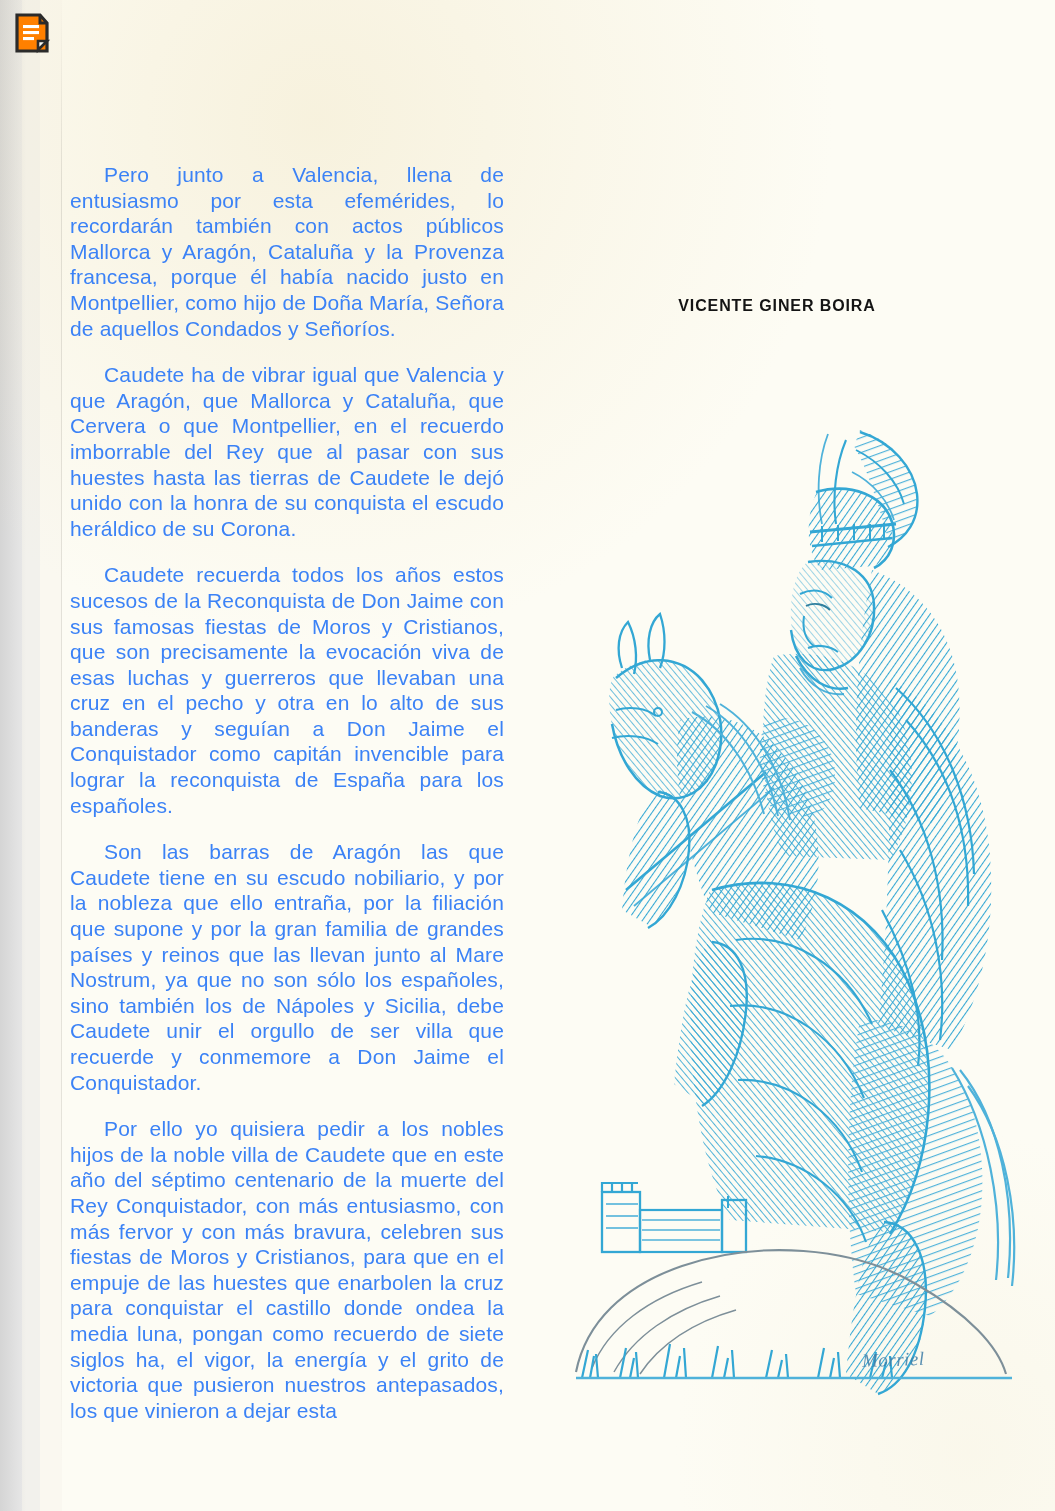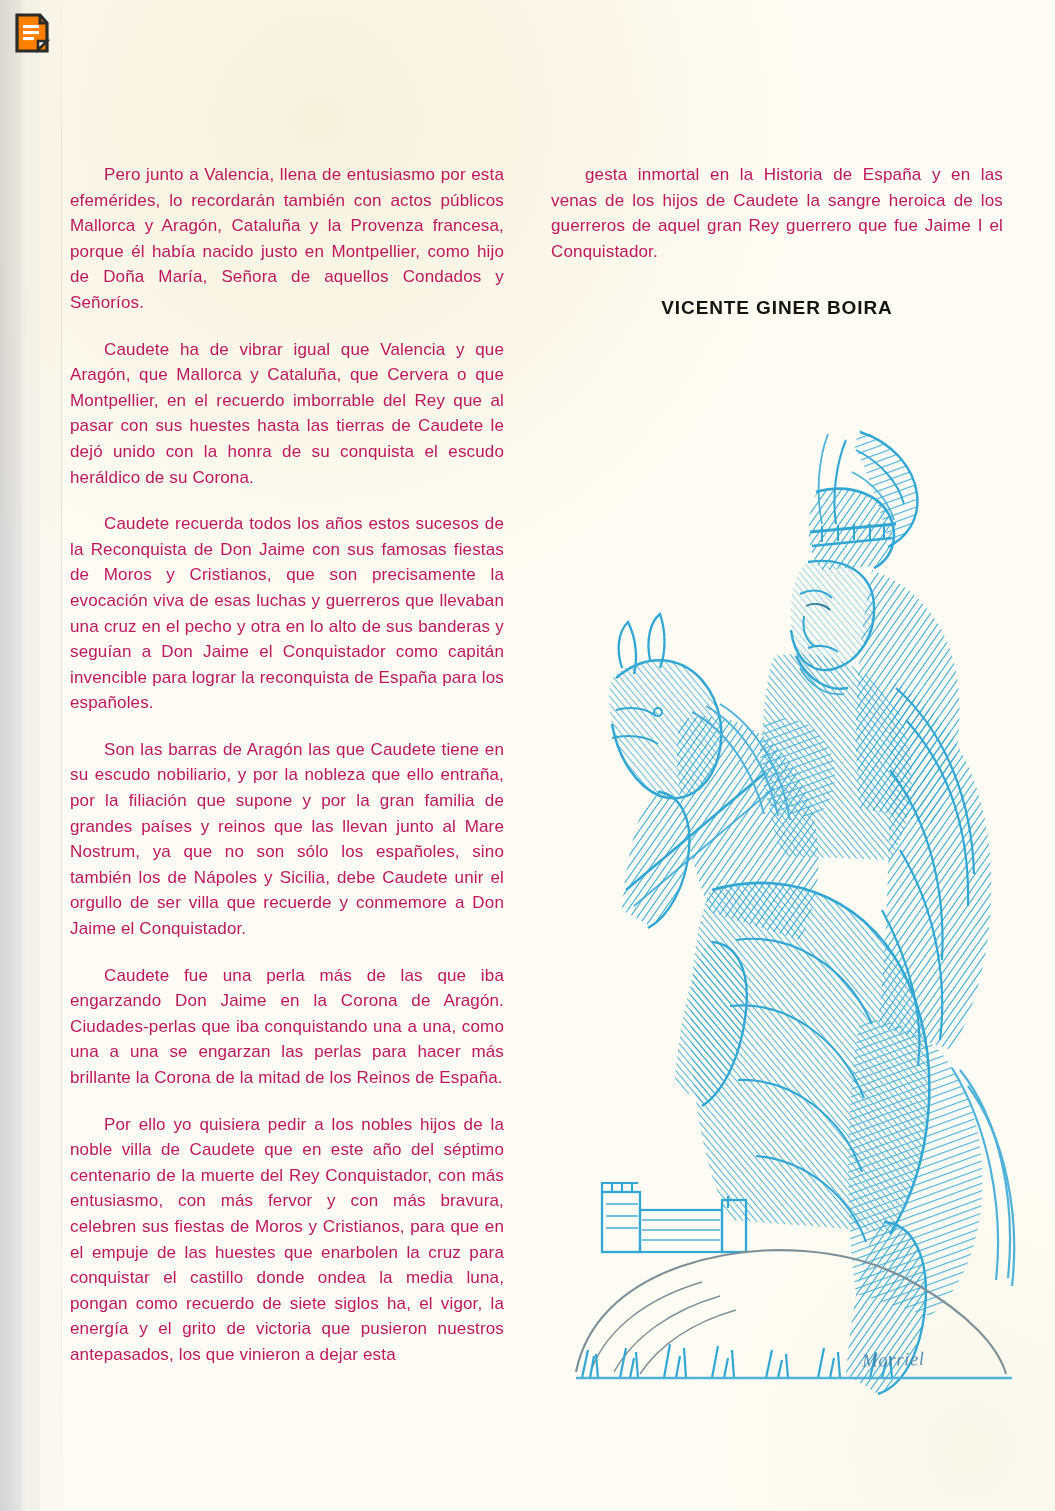--- a/index.html
+++ b/index.html
@@ -65,22 +65,22 @@
     left: 14px;
     top: 12px;
     width: 38px;
     height: 42px;
   }
   .doc-icon svg { display: block; }
 
   
   .col {
     position: absolute;
-    color: #be185d;
-    font-size: 17px;
+    color: #3b82f6;
+    font-size: 21px;
     line-height: 25.6px;
     text-align: justify;
     text-justify: inter-word;
     letter-spacing: 0.15px;
   }
   .col-left {
     left: 70px;
     top: 162px;
     width: 434px;
   }
@@ -94,21 +94,21 @@
     text-indent: 34px;
   }
   .col p:last-child { margin-bottom: 0; }
 
   .byline {
     position: absolute;
     left: 551px;
     top: 297px;
     width: 452px;
     text-align: center;
-    font-size: 19px;
+    font-size: 16px;
     font-weight: bold;
     letter-spacing: 0.9px;
     color: #141414;
   }
 
   
   .illustration {
     position: absolute;
     left: 560px;
     top: 420px;
@@ -149,27 +149,23 @@
       <rect x="9" y="19" width="16" height="3.1" fill="#ffffff"></rect>
       <rect x="9" y="25" width="11" height="3.1" fill="#ffffff"></rect>
     </svg>
   </div>
 
   <div class="col col-left">
     <p>Pero junto a Valencia, llena de entusiasmo por esta efemérides, lo recordarán también con actos públicos Mallorca y Aragón, Cataluña y la Provenza francesa, porque él había nacido justo en Montpellier, como hijo de Doña María, Señora de aquellos Condados y Señoríos.</p>
     <p>Caudete ha de vibrar igual que Valencia y que Aragón, que Mallorca y Cataluña, que Cervera o que Montpellier, en el recuerdo imborrable del Rey que al pasar con sus huestes hasta las tierras de Caudete le dejó unido con la honra de su conquista el escudo heráldico de su Corona.</p>
     <p>Caudete recuerda todos los años estos sucesos de la Reconquista de Don Jaime con sus famosas fiestas de Moros y Cristianos, que son precisamente la evocación viva de esas luchas y guerreros que llevaban una cruz en el pecho y otra en lo alto de sus banderas y seguían a Don Jaime el Conquistador como capitán invencible para lograr la reconquista de España para los españoles.</p>
     <p>Son las barras de Aragón las que Caudete tiene en su escudo nobiliario, y por la nobleza que ello entraña, por la filiación que supone y por la gran familia de grandes países y reinos que las llevan junto al Mare Nostrum, ya que no son sólo los españoles, sino también los de Nápoles y Sicilia, debe Caudete unir el orgullo de ser villa que recuerde y conmemore a Don Jaime el Conquistador.</p>
-    <p>Caudete fue una perla más de las que iba engarzando Don Jaime en la Corona de Aragón. Ciudades-perlas que iba conquistando una a una, como una a una se engarzan las perlas para hacer más brillante la Corona de la mitad de los Reinos de España.</p>
     <p>Por ello yo quisiera pedir a los nobles hijos de la noble villa de Caudete que en este año del séptimo centenario de la muerte del Rey Conquistador, con más entusiasmo, con más fervor y con más bravura, celebren sus fiestas de Moros y Cristianos, para que en el empuje de las huestes que enarbolen la cruz para conquistar el castillo donde ondea la media luna, pongan como recuerdo de siete siglos ha, el vigor, la energía y el grito de victoria que pusieron nuestros antepasados, los que vinieron a dejar esta</p>
   </div>
 
-  <div class="col col-right">
-    <p>gesta inmortal en la Historia de España y en las venas de los hijos de Caudete la sangre heroica de los guerreros de aquel gran Rey guerrero que fue Jaime I el Conquistador.</p>
-  </div>
 
   <div class="byline">VICENTE GINER BOIRA</div>
 
   <div class="illustration">
     <svg viewBox="0 0 470 990" xmlns="http://www.w3.org/2000/svg">
       <defs>
 
         <pattern id="hatchA" width="6" height="6" patternUnits="userSpaceOnUse" patternTransform="rotate(35)">
           <rect width="6" height="6" fill="none"></rect>
           <line x1="0" y1="0" x2="0" y2="6" stroke="#33a7d4" stroke-width="2.1"></line>

